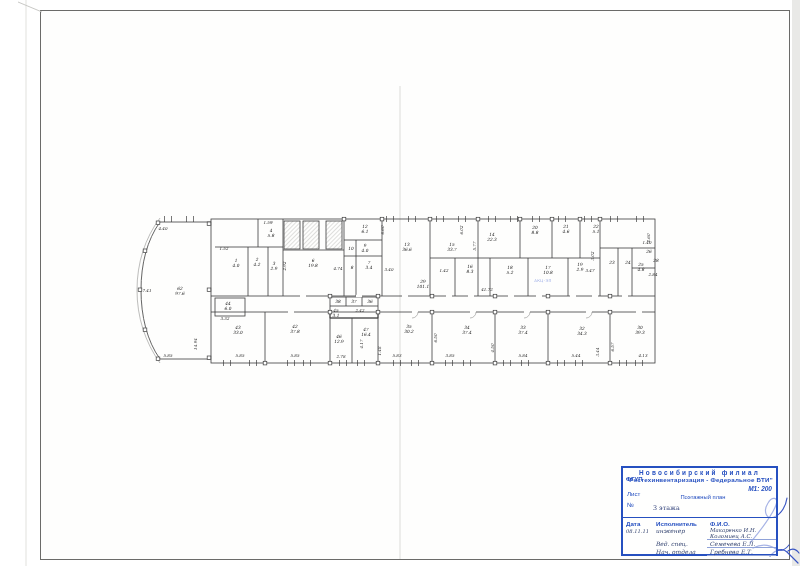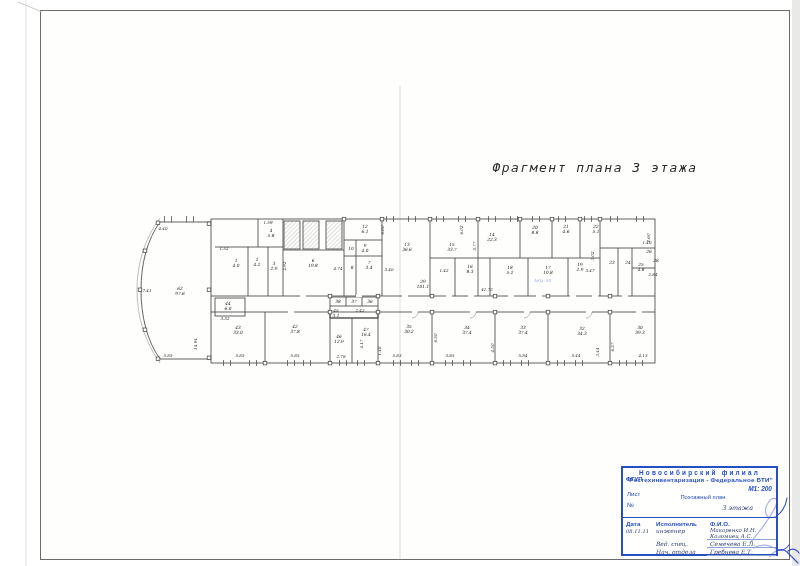--- a/index.html
+++ b/index.html
@@ -29,22 +29,22 @@
       border:2px solid #2650c0;box-sizing:border-box;background:rgba(255,255,255,.55);
       color:#2650c0;font-size:6px;}
   .tb .org{position:absolute;left:0;top:1px;width:100%;text-align:center;line-height:7px;}
   .tb .org-prefix{position:absolute;left:3px;top:8px;font-weight:bold;font-size:6px;}
   .tb .org1{font-weight:bold;font-size:6.4px;letter-spacing:2.2px;}
   .tb .org2{font-weight:bold;font-size:6.2px;letter-spacing:.2px;}
   .tb .scale{position:absolute;right:4px;top:17px;font-size:6.5px;font-weight:bold;font-style:italic;}
   .tb .sheet-label{position:absolute;left:4px;top:22px;font-size:6.2px;}
   .tb .num-label{position:absolute;left:4px;top:33px;font-size:6.2px;}
   .tb .doctype{position:absolute;left:30px;top:26px;width:100px;text-align:center;font-size:5.8px;}
-  .tb .docfloor{position:absolute;left:30px;top:36px;width:100px;text-align:right;
-      font-family:"DejaVu Serif",serif;font-style:italic;font-size:6.4px;color:#30407a;}
+  .tb .docfloor{position:absolute;left:30px;top:36px;width:100px;text-align:left;
+      font-family:"DejaVu Serif",serif;font-size:6.4px;color:#30407a;}
   .tb .hr{position:absolute;left:0;top:49px;width:100%;height:0;border-top:1.2px solid #2650c0;}
   .tb .grid{position:absolute;left:0;top:51px;width:100%;}
   .tb .row{display:grid;grid-template-columns:30px 54px auto;align-items:start;}
   .tb .hdr{font-size:6.2px;font-weight:bold;}
   .tb .cell{padding:1px 2px 0 3px;}
   .tb .val{font-family:"DejaVu Serif",serif;font-style:italic;color:#31416e;font-size:5.9px;}
   .tb .name{border-bottom:.6px solid #8fa2d8;}
   .tb .date{font-size:5.2px;color:#31416e;font-family:"DejaVu Serif",serif;font-style:italic;}
   .tb .tight{line-height:5.6px;font-size:5.4px;}
 </style>
@@ -286,21 +286,20 @@
 
     <text class="stamp-text" x="543" y="282">АКЦ-ЭП</text>
 
     <g class="sig">
       <path d="M750,543 C760,531 772,516 776,505 C779,497 772,496 768,503 C763,511 766,520 774,517 C782,514 786,505 787,498"></path>
       <path d="M753,548 C763,543 770,545 776,549 C781,552 786,549 789,545"></path>
       <path d="M770,556 C776,549 783,548 787,552 L798,563 M788,551 C792,548 796,549 799,553"></path>
     </g>
   </svg>
 
-  <div class="plan-title">Фрагмент плана 3 этажа</div>
 
   <div class="tb">
     <div class="org">
       <div class="org1">Новосибирский филиал</div>
       <div class="org2">"Ростехинвентаризация - Федеральное БТИ"</div>
     </div>
     <div class="org-prefix">ФГУП</div>
     <div class="scale">М1: 200</div>
     <div class="sheet-label">Лист</div>
     <div class="num-label">№</div>

